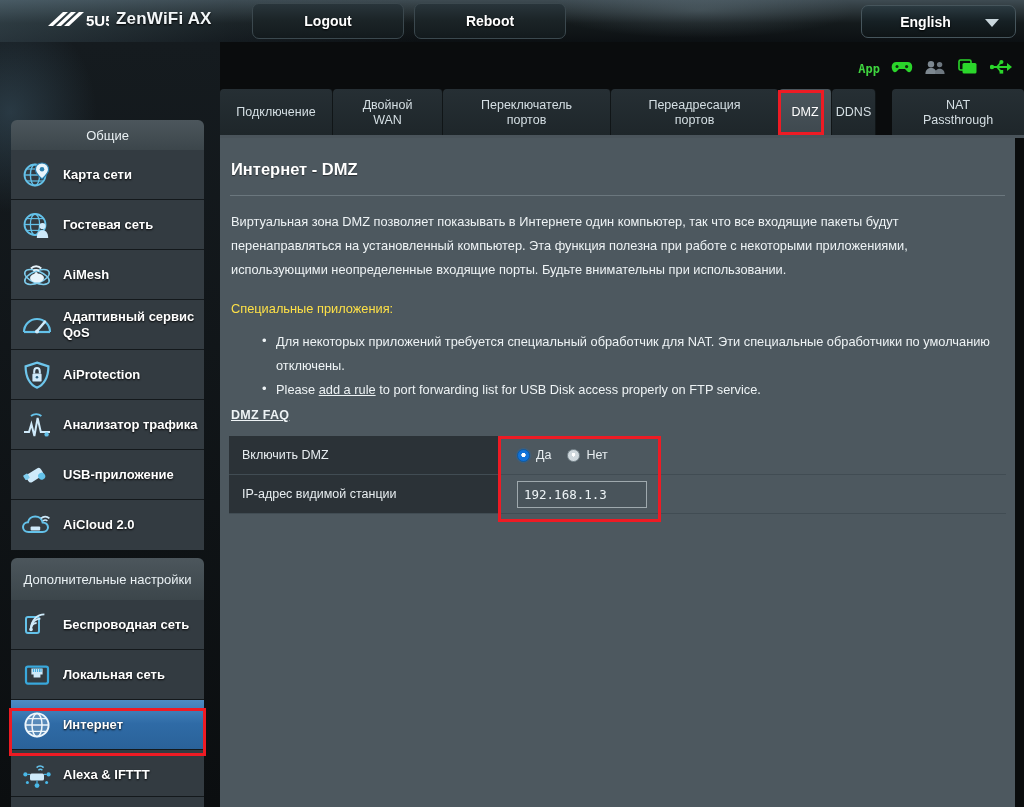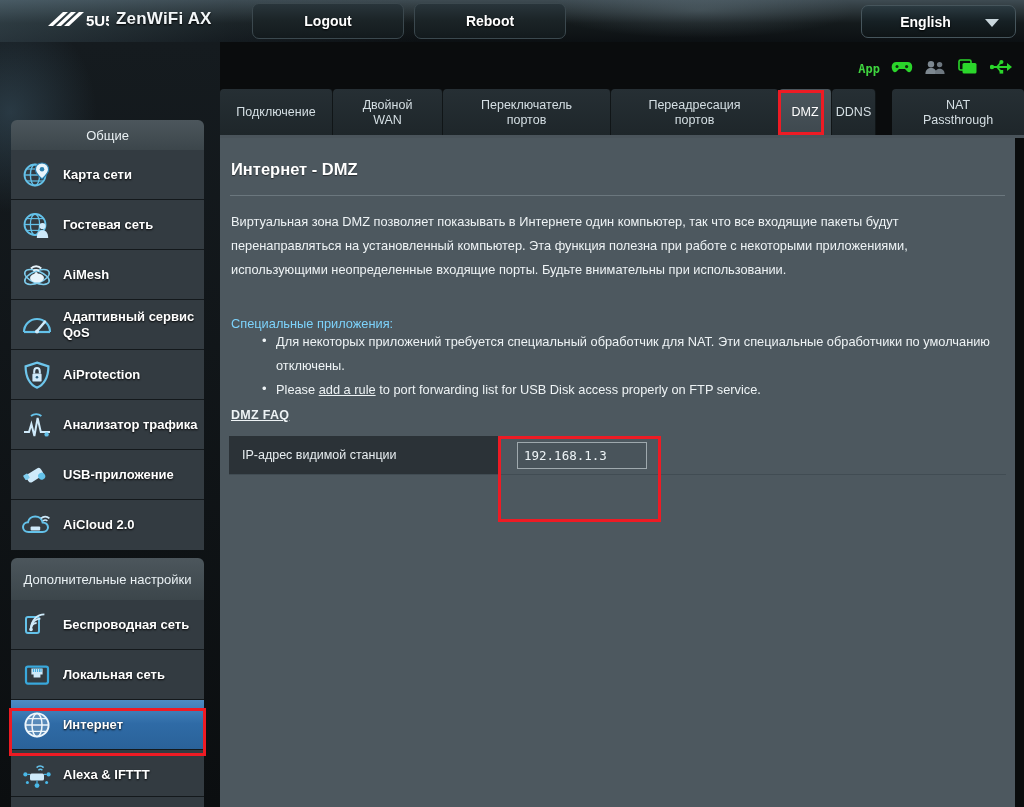--- a/index.html
+++ b/index.html
@@ -120,22 +120,22 @@
   }
   .panel-sep {
     position: absolute; left: 10px; top: 57px; width: 775px; height: 1px;
     background: #6b777e;
   }
   .desc {
     position: absolute; left: 11px; top: 72px; width: 770px;
     font-size: 12.8px; color: #eef3f5; line-height: 24px;
   }
   .sub-head {
-    position: absolute; left: 11px; top: 178px;
-    font-size: 12.8px; color: #7dd3fc;
+    position: absolute; left: 11px; top: 163px;
+    font-size: 12.8px; color: #fde047;
   }
   .bullets {
     position: absolute; left: 42px; top: 192px; width: 740px;
     font-size: 12.8px; color: #eef3f5; line-height: 24px;
   }
   .bullets li { margin-bottom: 0; list-style: none; position: relative; padding-left: 14px; }
   .bullets li:before {
     content: "•"; position: absolute; left: 0; top: -1px; color: #eef3f5; font-size: 13px;
   }
   .bullets a { color: #eef3f5; text-decoration: underline; }
@@ -321,20 +321,35 @@
       <li><span>Для некоторых приложений требуется специальный обработчик для NAT. Эти специальные обработчики по умолчанию отключены.</span></li>
       <li>
         <span>Please </span><a href="#">add a rule</a><span> to port forwarding list for USB Disk access properly on FTP service.</span>
       </li>
     </ul>
 
     <div class="faq-link">DMZ  FAQ</div>
 
     <div class="ftable">
       <div class="frow">
+        <div class="fl">Включить DMZ</div>
+        <div class="fv">
+          <div class="radio-grp">
+            <span class="radio-item">
+              <span class="radio sel"></span>
+              <span class="rl">Да</span>
+            </span>
+            <span class="radio-item">
+              <span class="radio"></span>
+              <span class="rl">Нет</span>
+            </span>
+          </div>
+        </div>
+      </div>
+      <div class="frow">
         <div class="fl">IP-адрес видимой станции</div>
         <div class="fv">
           <input class="ip-input" type="text" value="192.168.1.3" style="">
         </div>
       </div>
 
     </div>
   </div>
 
   <div class="sidebar">

